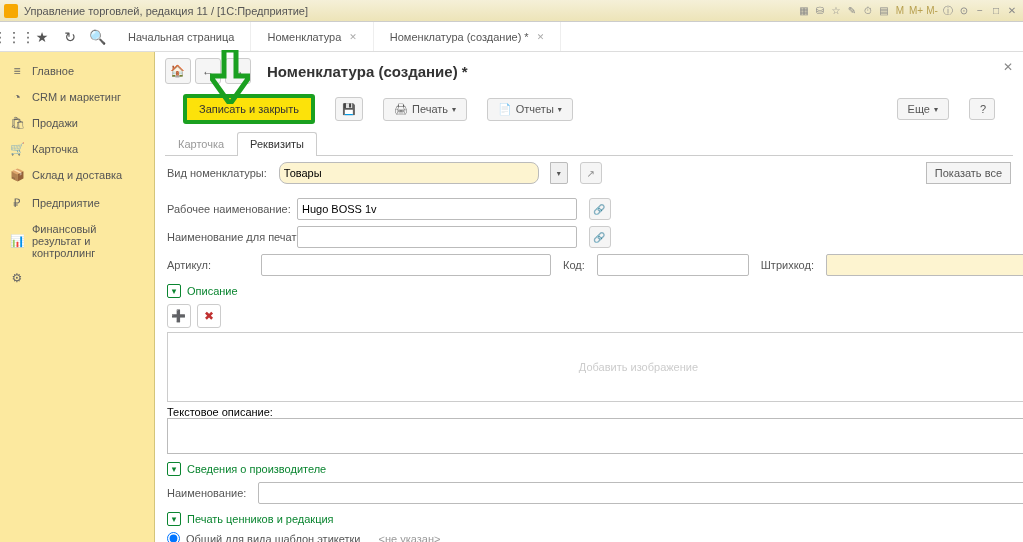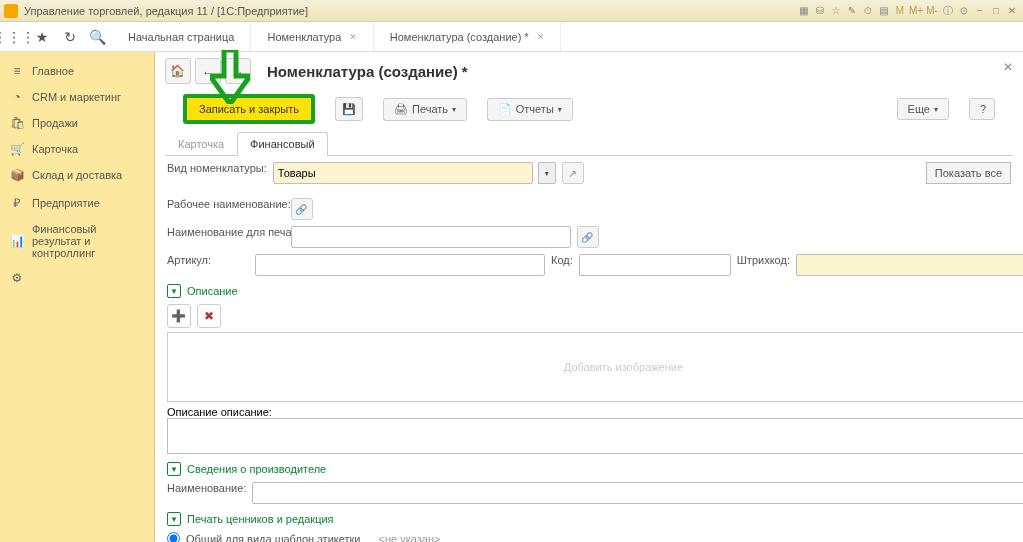--- a/index.html
+++ b/index.html
@@ -38,21 +38,21 @@
 .helpbtn { width: 26px; }
 
 .subtabs { display: flex; border-bottom: 1px solid #ccc; margin: 4px 10px 0; }
 .subtab { padding: 5px 12px; color: #999; border: 1px solid transparent; border-bottom: none; }
 .subtab.active { color: #333; border-color: #ccc; background: #fff; border-radius: 3px 3px 0 0; margin-bottom: -1px; }
 
 .form { padding: 8px 12px; display: flex; gap: 18px; }
 .col { flex: 1; }
 .col.left { flex: 0 0 320px; }
 
-.row { display: flex; align-items: flex-start; margin-bottom: 6px; gap: 6px; }
+.row { display: flex; align-items: center; margin-bottom: 6px; gap: 12px; }
 .row label { color: #555; white-space: nowrap; }
 .input { border: 1px solid #bbb; height: 22px; padding: 0 4px; border-radius: 2px; background: #fff; flex: 1; }
 .input.yellow { background: #fdf4d0; }
 .dropdown-btn { width: 18px; height: 22px; border: 1px solid #bbb; background: #f0f0f0; display: flex; align-items: center; justify-content: center; font-size: 8px; color: #555; border-radius: 0 2px 2px 0; margin-left: -1px; }
 .ext-btn { width: 22px; height: 22px; border: 1px solid #ccc; background: #f5f5f5; border-radius: 3px; display: flex; align-items: center; justify-content: center; color: #888; font-size: 10px; }
 
 .section { display: flex; align-items: center; gap: 6px; margin: 8px 0 6px; color: #0a8530; font-size: 12px; }
 .section .toggle { width: 14px; height: 14px; border: 1px solid #0a8530; border-radius: 2px; display: flex; align-items: center; justify-content: center; font-size: 9px; color: #0a8530; }
 
 .imgbtn { width: 24px; height: 24px; border: 1px solid #ccc; border-radius: 3px; display: flex; align-items: center; justify-content: center; font-size: 12px; }
@@ -177,37 +177,38 @@
         </button>
       <button class="btn morebtn">
           <span>Еще</span>
           <span style="font-size:8px">▾</span>
         </button>
       <button class="btn helpbtn">?</button>
     </div>
 
     <div class="subtabs">
       <div class="subtab">Карточка</div>
-      <div class="subtab active">Финансовый</div>
+      <div class="subtab active">Реквизиты</div>
     </div>
 
     <div class="row" style="padding:6px 12px 0">
       <label>Вид номенклатуры:</label>
-      <input class="input yellow" style="flex: 0 0 260px;" value="Товары">
+      <input class="input yellow" style="flex: 0 0 260px; border-radius: 8px;" value="Товары">
       <div class="dropdown-btn">▾</div>
       <div class="ext-btn">↗</div>
       <div class="rightactions">
         <div class="rbtn">Показать все</div>
       </div>
     </div>
 
     <div class="form">
       <div class="col left">
         <div class="row">
           <label style="width:118px">Рабочее наименование:</label>
+          <input class="input" style="flex: 0 0 280px;" value="Hugo BOSS 1v">
           <div class="ext-btn">🔗</div>
         </div>
         <div class="row">
           <label style="width:118px">Наименование для печати:</label>
           <input class="input" style="flex: 0 0 280px;">
           <div class="ext-btn">🔗</div>
         </div>
         <div class="row">
           <label style="width:82px">Артикул:</label>
           <input class="input" style="flex: 0 0 290px;">
@@ -219,21 +220,21 @@
 
         <div class="section">
             <span class="toggle">▾</span>
             <span>Описание</span>
           </div>
         <div style="display:flex;gap:6px">
           <div class="imgbtn" style="color:#2a922a">➕</div>
           <div class="imgbtn" style="color:#c03030">✖</div>
         </div>
         <div class="imgplaceholder">Добавить изображение</div>
-        <label>Описание описание:</label>
+        <label>Текстовое описание:</label>
         <div class="textarea"></div>
 
         <div class="section">
             <span class="toggle">▾</span>
             <span>Сведения о производителе</span>
           </div>
         <div class="row">
           <label>Наименование:</label>
           <input class="input" style="">
 

